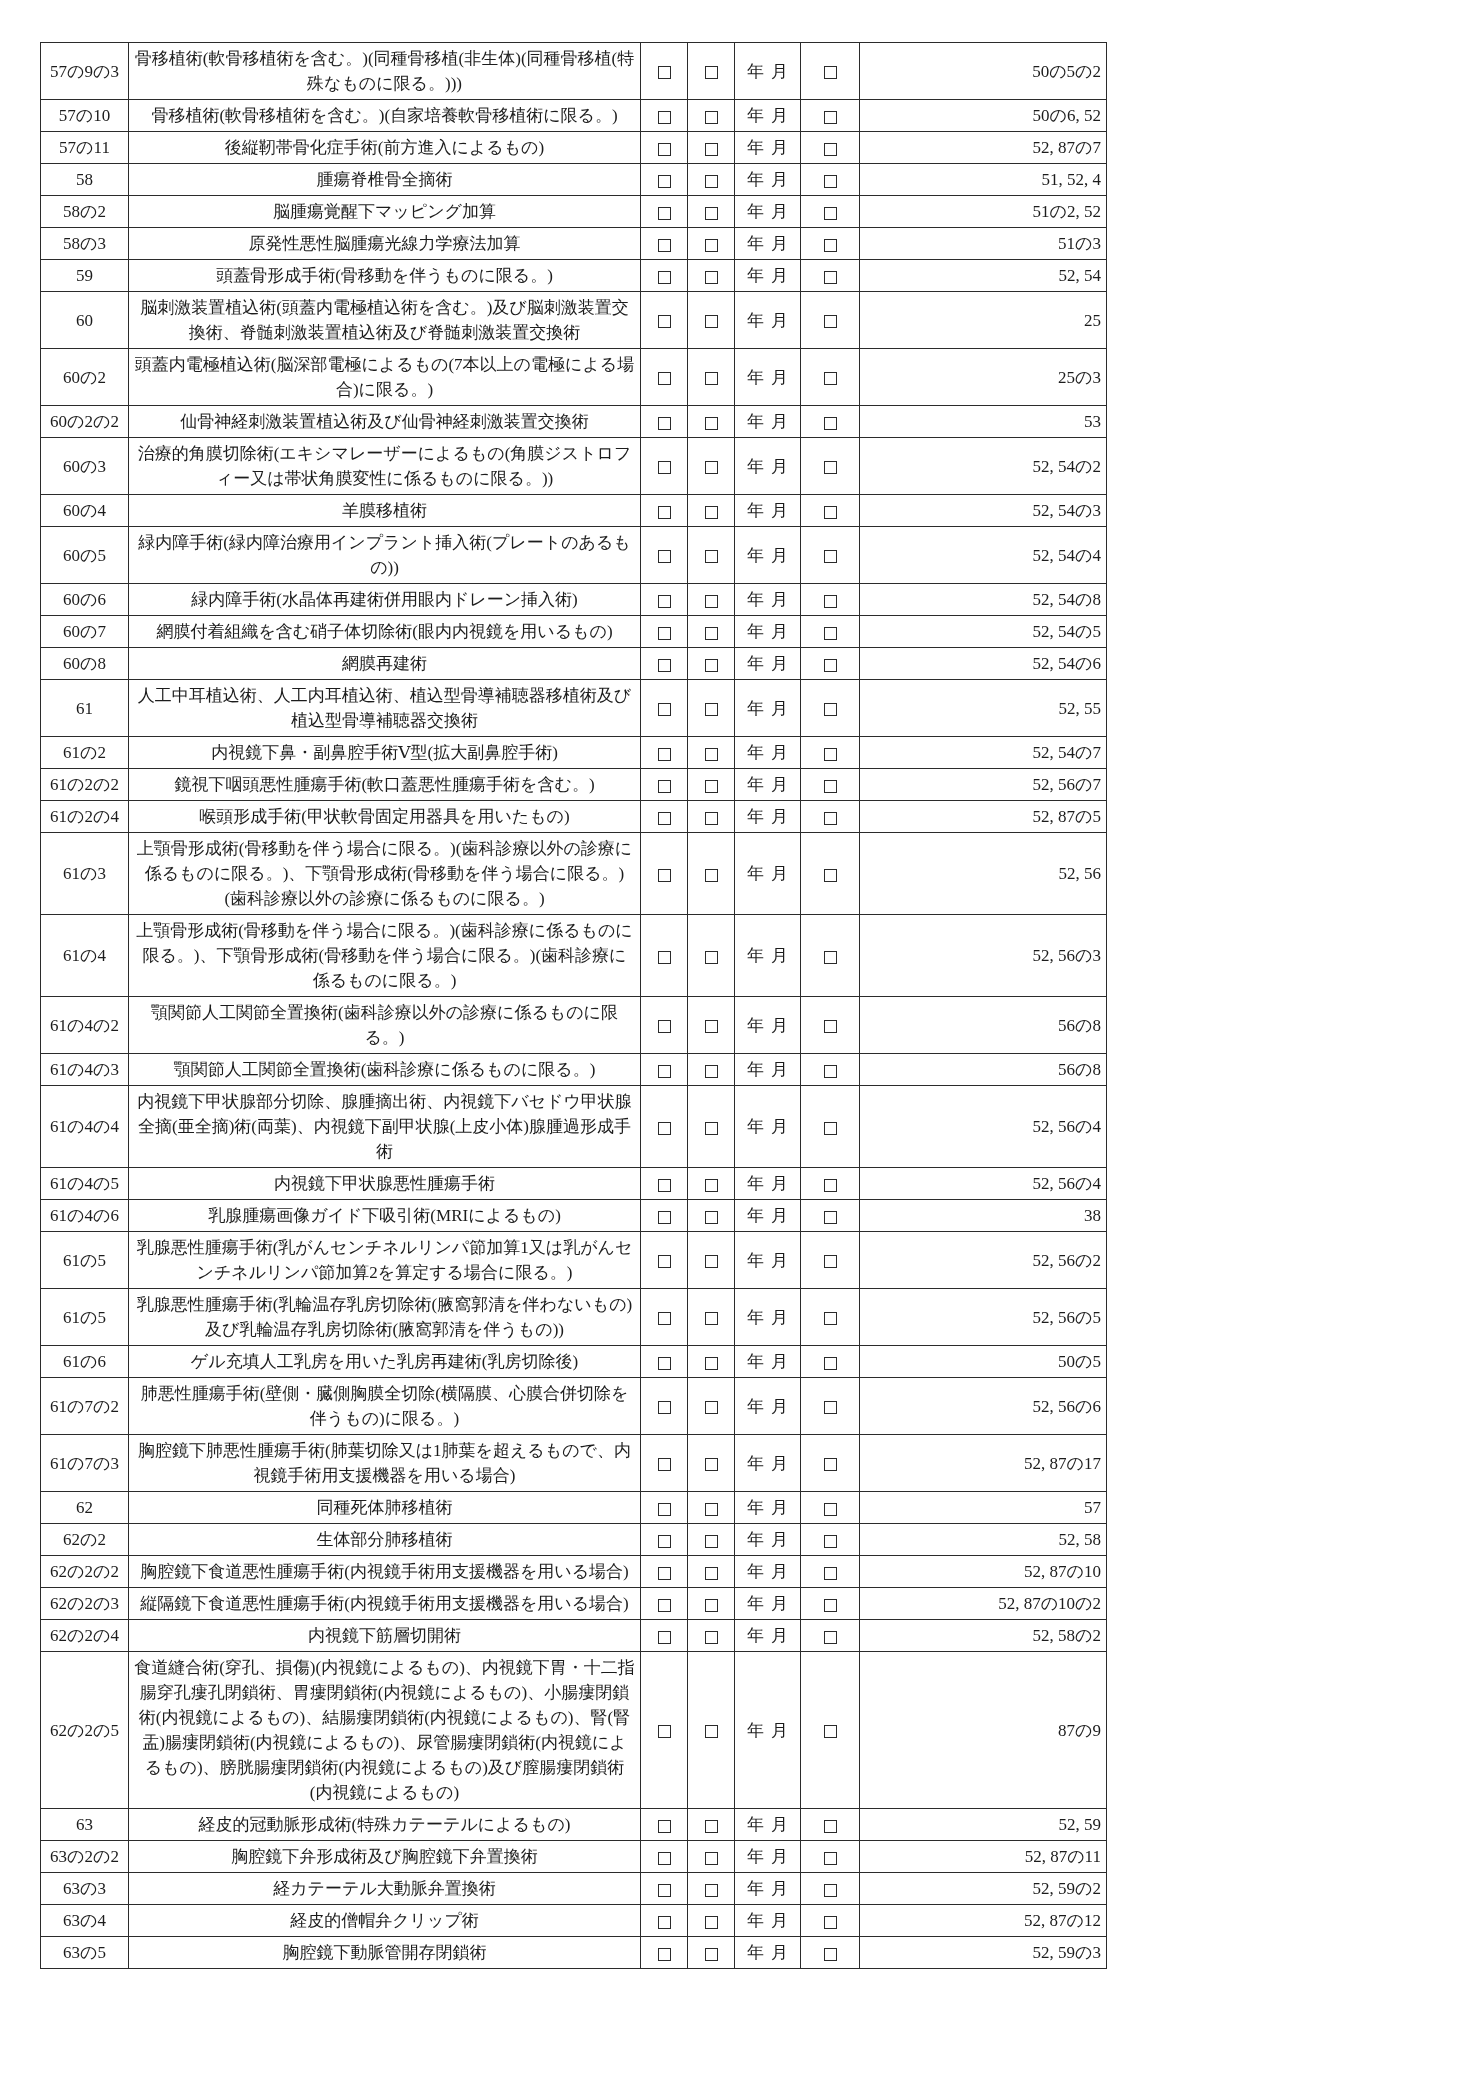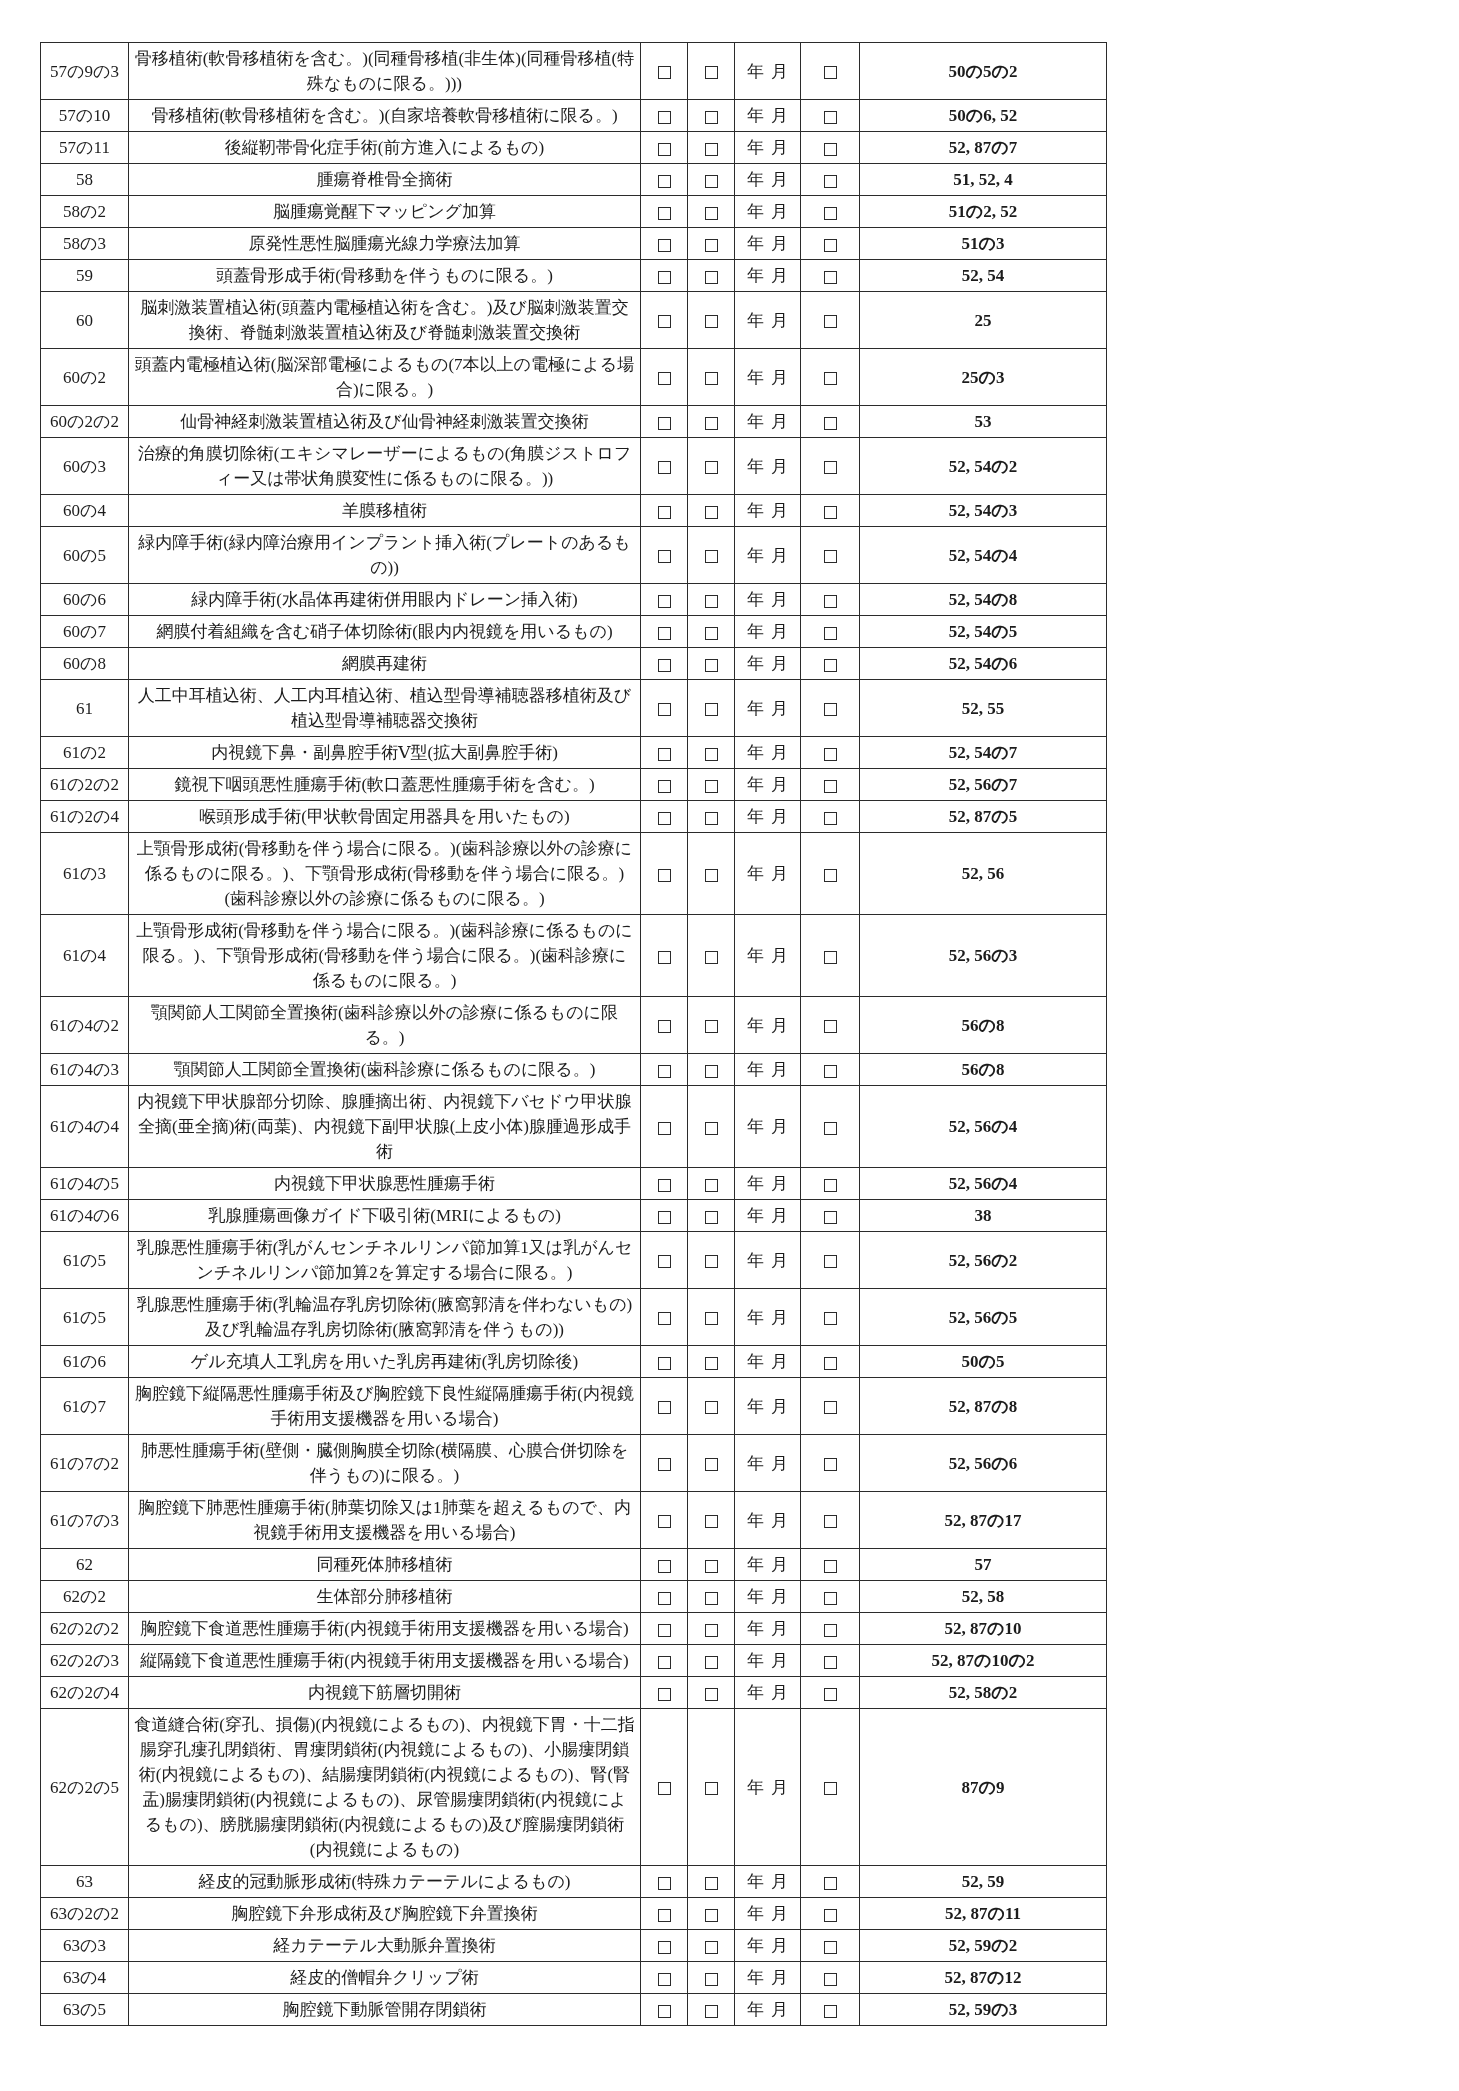--- a/index.html
+++ b/index.html
@@ -19,21 +19,21 @@
     border:1px solid #2b2b2b;
     font-size:17px;line-height:25px;
     padding:3px 5px;
     vertical-align:middle;
     overflow:hidden;
   }
   td.no{text-align:center;padding:3px 1px;}
   td.name{text-align:center;word-break:break-all;overflow-wrap:break-word;}
   td.cb{text-align:center;padding:0;}
   td.ym{padding:0 4px;}
-  td.ref{text-align:center;font-weight:bold;}
+  td.ref{text-align:right;}
   .ymwrap{display:flex;justify-content:space-evenly;align-items:center;}
   .checkbox{
     display:inline-block;width:13px;height:13px;
     border:1.5px solid #2b2b2b;background:#ffffff;
     vertical-align:middle;box-sizing:border-box;
   }
 </style>
 </head>
 <body>
 
@@ -674,40 +674,20 @@
         <span>年</span>
         <span>月</span>
       </span>
     </td>
     <td class="cb">
       <span class="checkbox"></span>
     </td>
     <td class="ref">50の5</td>
   </tr>
 
-  <tr>
-    <td class="no">61の7</td>
-    <td class="name">胸腔鏡下縦隔悪性腫瘍手術及び胸腔鏡下良性縦隔腫瘍手術(内視鏡手術用支援機器を用いる場合)</td>
-    <td class="cb">
-      <span class="checkbox"></span>
-    </td>
-    <td class="cb">
-      <span class="checkbox"></span>
-    </td>
-    <td class="ym">
-      <span class="ymwrap">
-        <span>年</span>
-        <span>月</span>
-      </span>
-    </td>
-    <td class="cb">
-      <span class="checkbox"></span>
-    </td>
-    <td class="ref">52, 87の8</td>
-  </tr>
 
   <tr>
     <td class="no">61の7の2</td>
     <td class="name">肺悪性腫瘍手術(壁側・臓側胸膜全切除(横隔膜、心膜合併切除を伴うもの)に限る。)</td>
     <td class="cb">
       <span class="checkbox"></span>
     </td>
     <td class="cb">
       <span class="checkbox"></span>
     </td>

